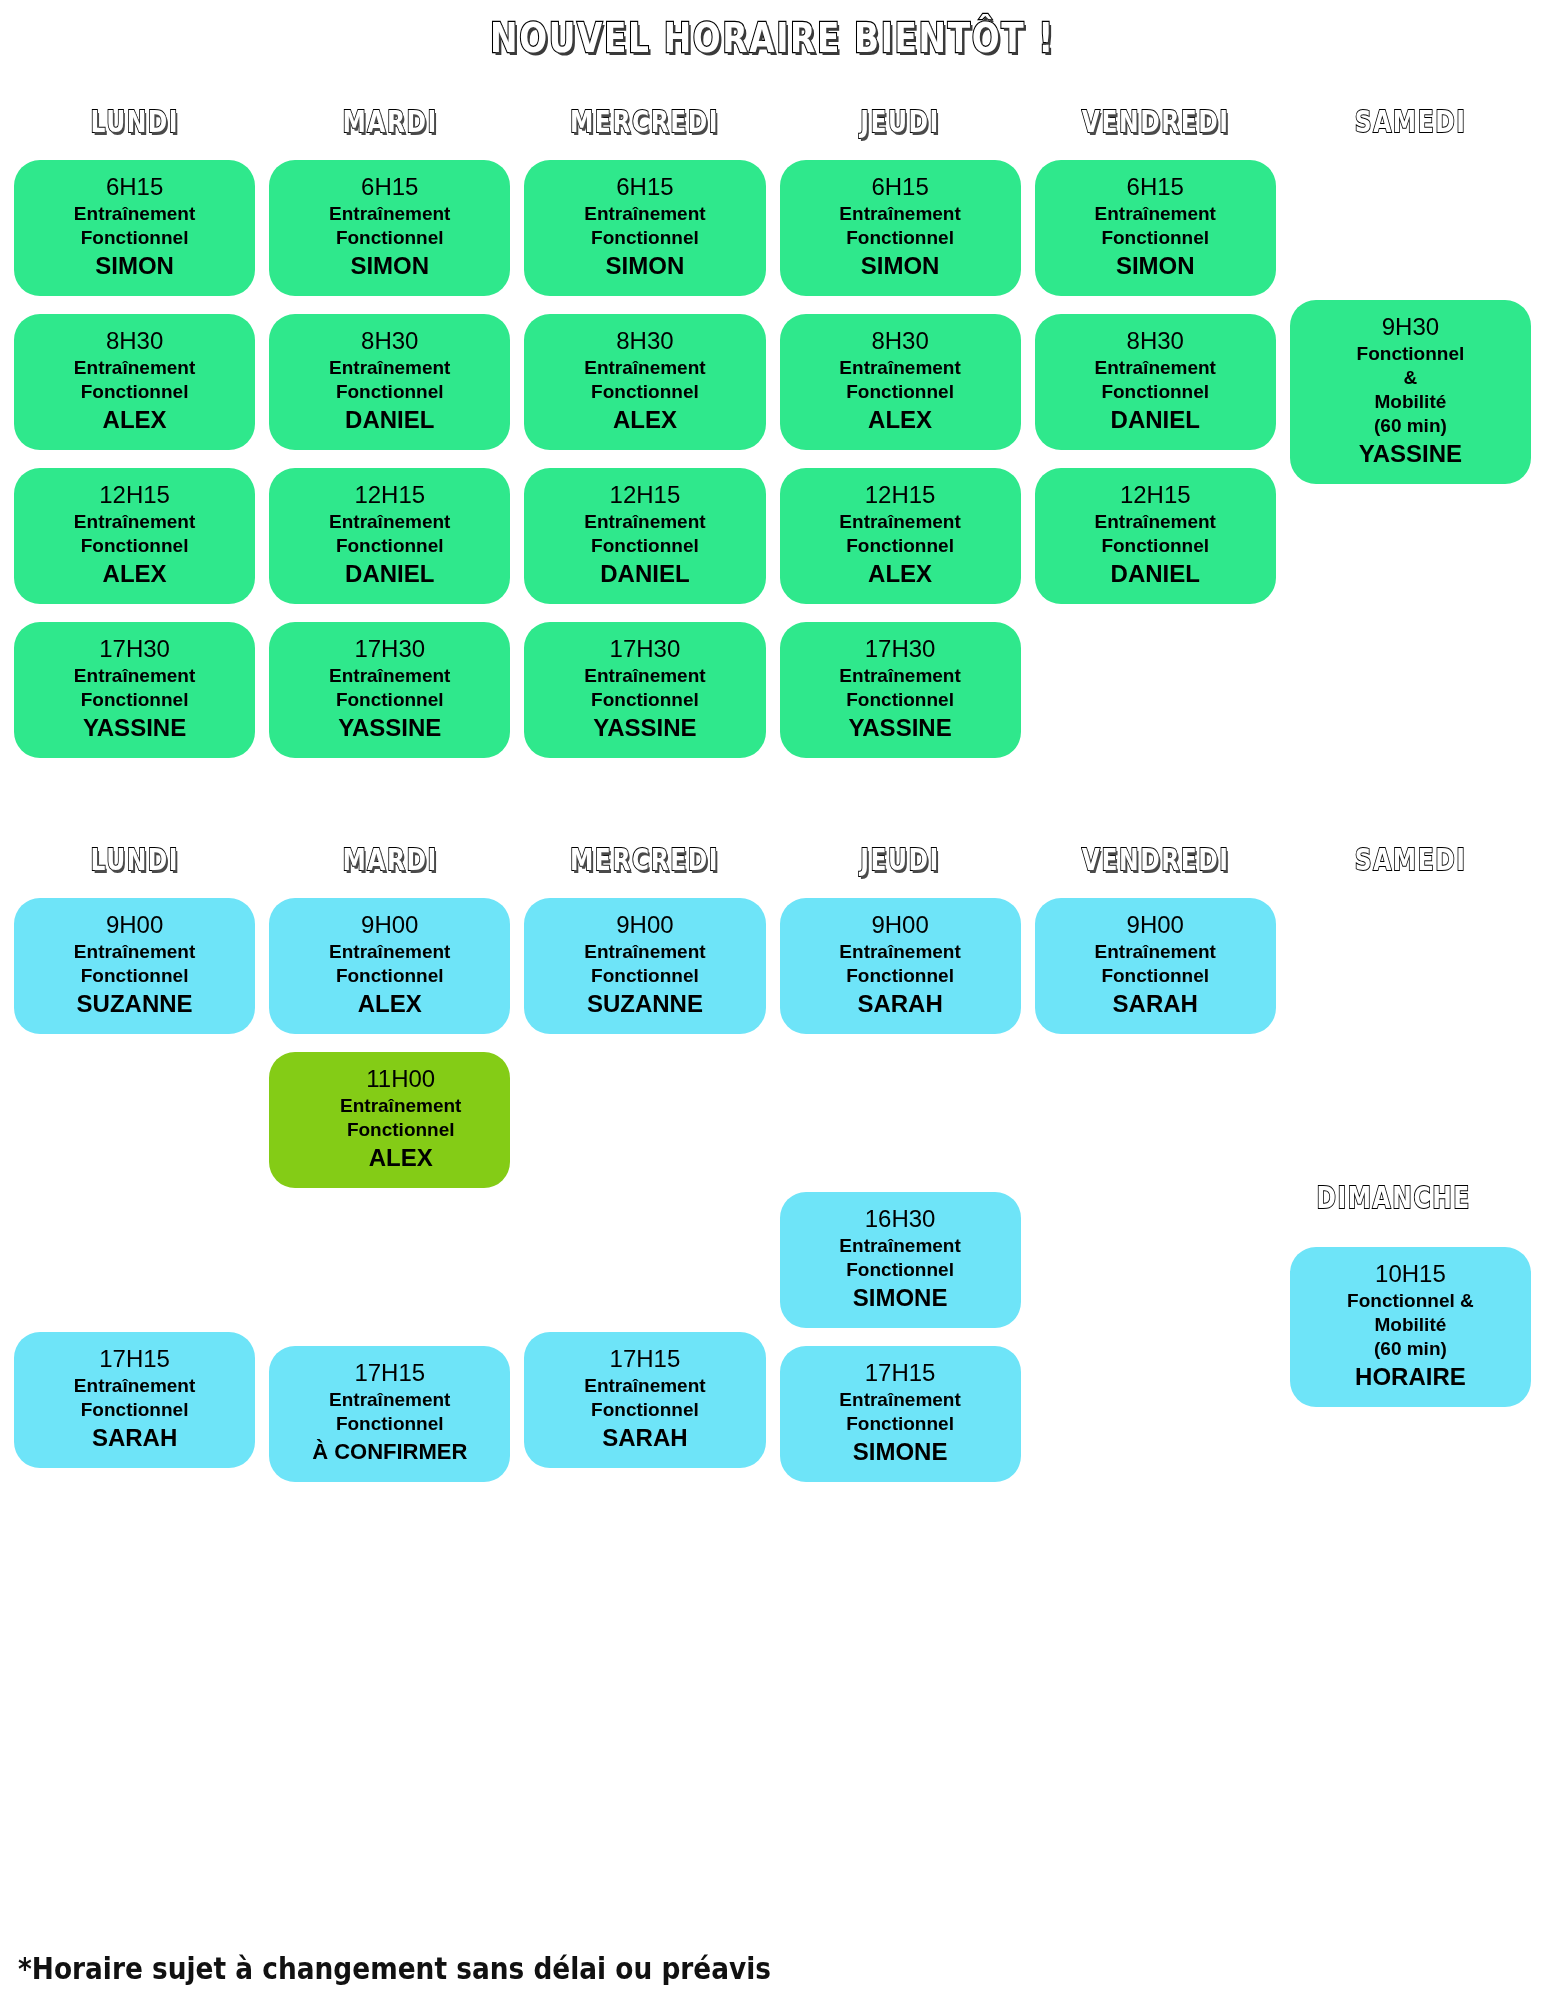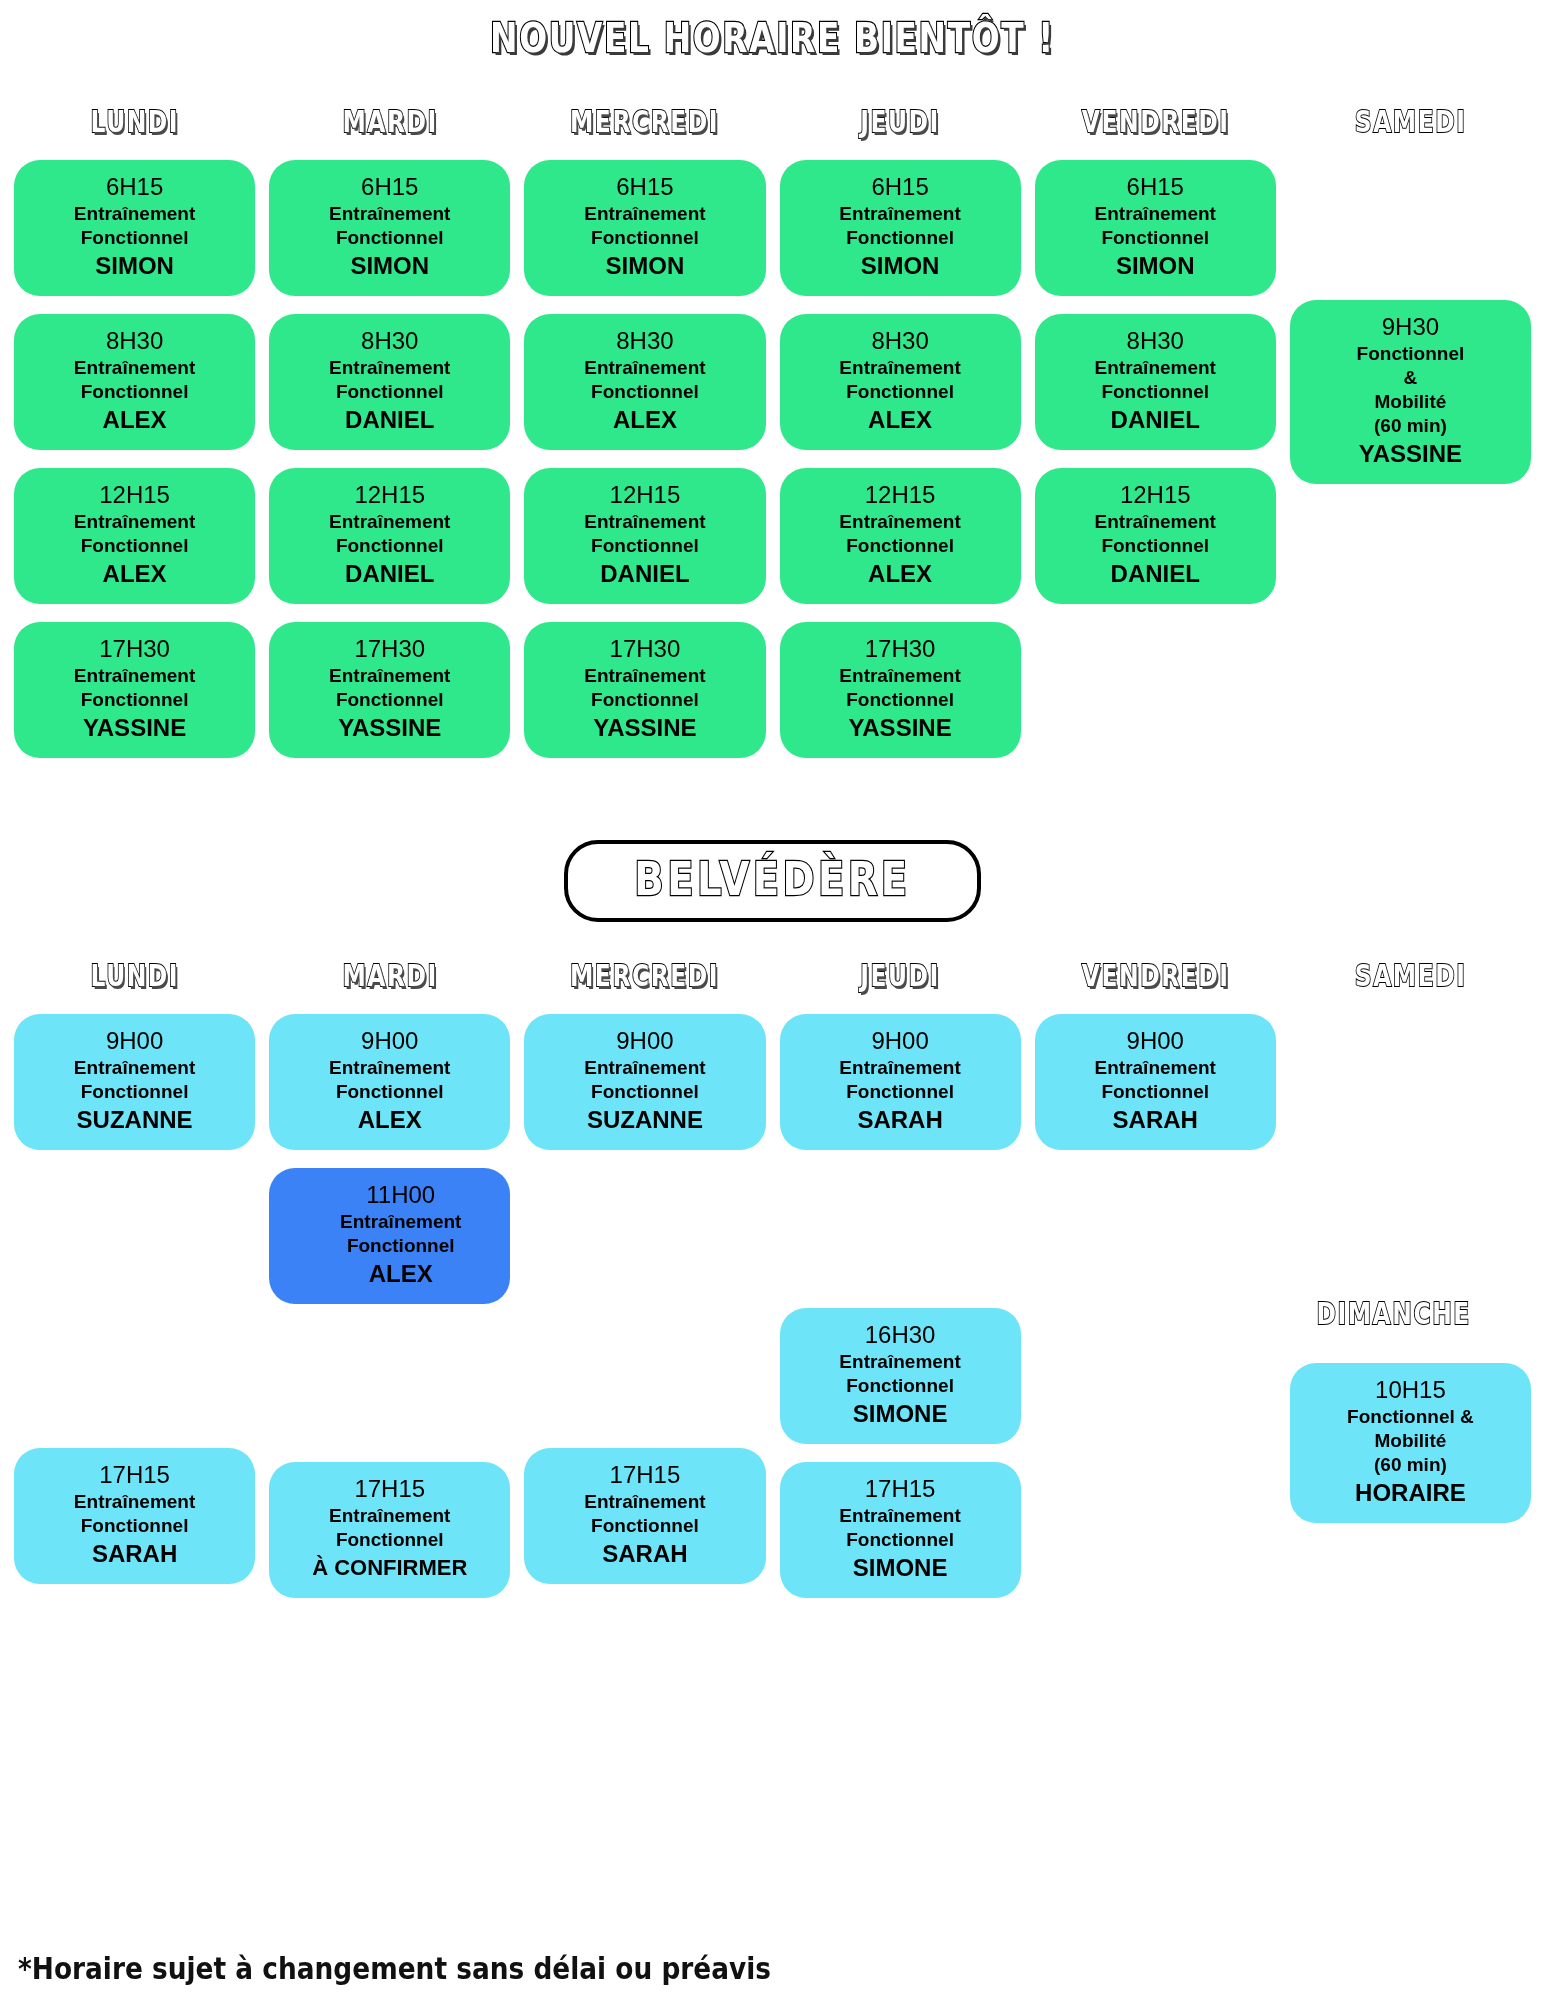--- a/index.html
+++ b/index.html
@@ -310,21 +310,20 @@
             <div class="slot" style="margin-bottom: 18px;">
               <div class="spacer" style="height: 122px;"></div>
             </div>
             <div class="slot" style="margin-bottom: 18px;">
               <div class="spacer" style="height: 122px;"></div>
             </div>
           </div>
         </div>
       </div>
       <div style="margin-top: 58px;">
-        <div class="badge-wrap"><div class="badge"><span class="badge-text">BELVÉDÈRE</span></div></div>
         <div class="grid" style="margin-top: 34px;">
           <div class="daycol">
             <div class="dayname">LUNDI</div>
             <div class="slot" style="margin-bottom: 18px;">
               <div class="card" style="background: rgb(110, 228, 248);">
                 <div class="time">9H00</div>
                 <div class="desc">Entraînement</div>
                 <div class="desc">Fonctionnel</div>
                 <div class="coach">SUZANNE</div>
               </div>
@@ -348,21 +347,21 @@
             <div class="dayname">MARDI</div>
             <div class="slot" style="margin-bottom: 18px;">
               <div class="card" style="background: rgb(110, 228, 248);">
                 <div class="time">9H00</div>
                 <div class="desc">Entraînement</div>
                 <div class="desc">Fonctionnel</div>
                 <div class="coach">ALEX</div>
               </div>
             </div>
             <div class="slot" style="margin-bottom: 18px;">
-              <div class="card" style="background: #3b82f6; padding-left: 28px;">
+              <div class="card" style="background: #84cc16; padding-left: 28px;">
                 <div class="time">11H00</div>
                 <div class="desc">Entraînement</div>
                 <div class="desc">Fonctionnel</div>
                 <div class="coach">ALEX</div>
               </div>
             </div>
             <div class="slot" style="margin-bottom: 18px;">
               <div class="spacer" style="height: 122px;"></div>
             </div>
             <div class="slot" style="margin-bottom: 18px;">

